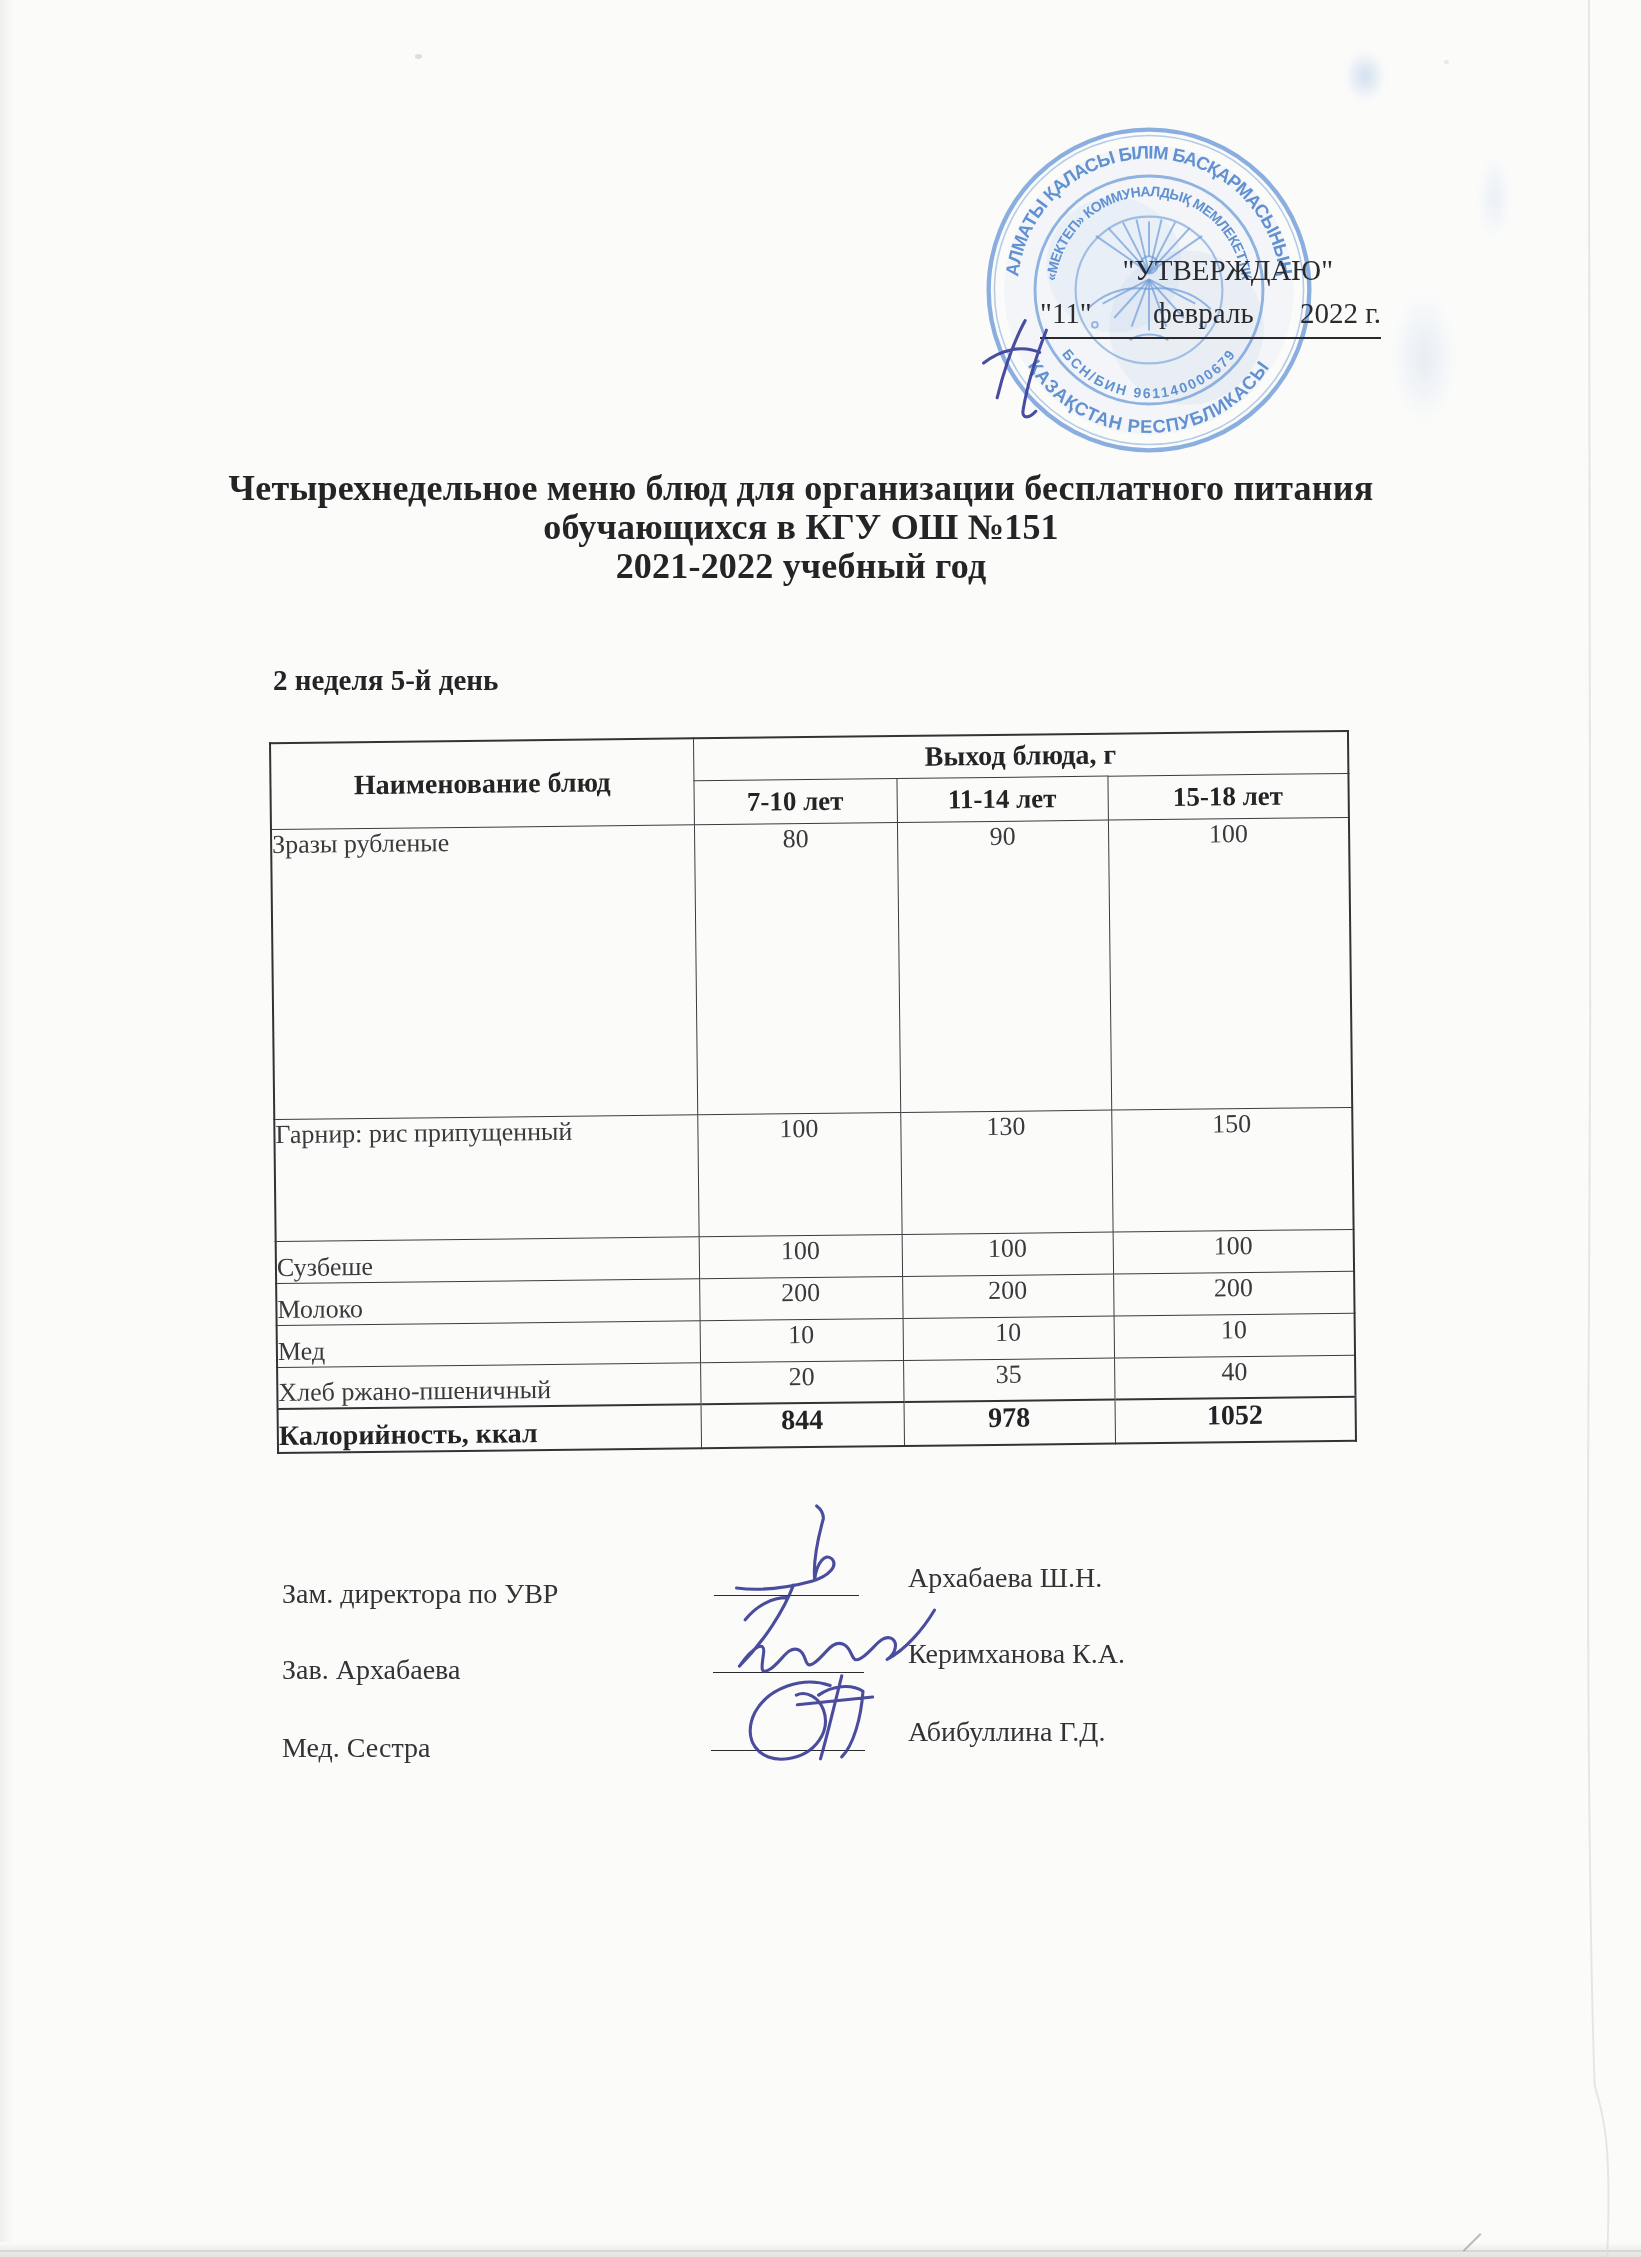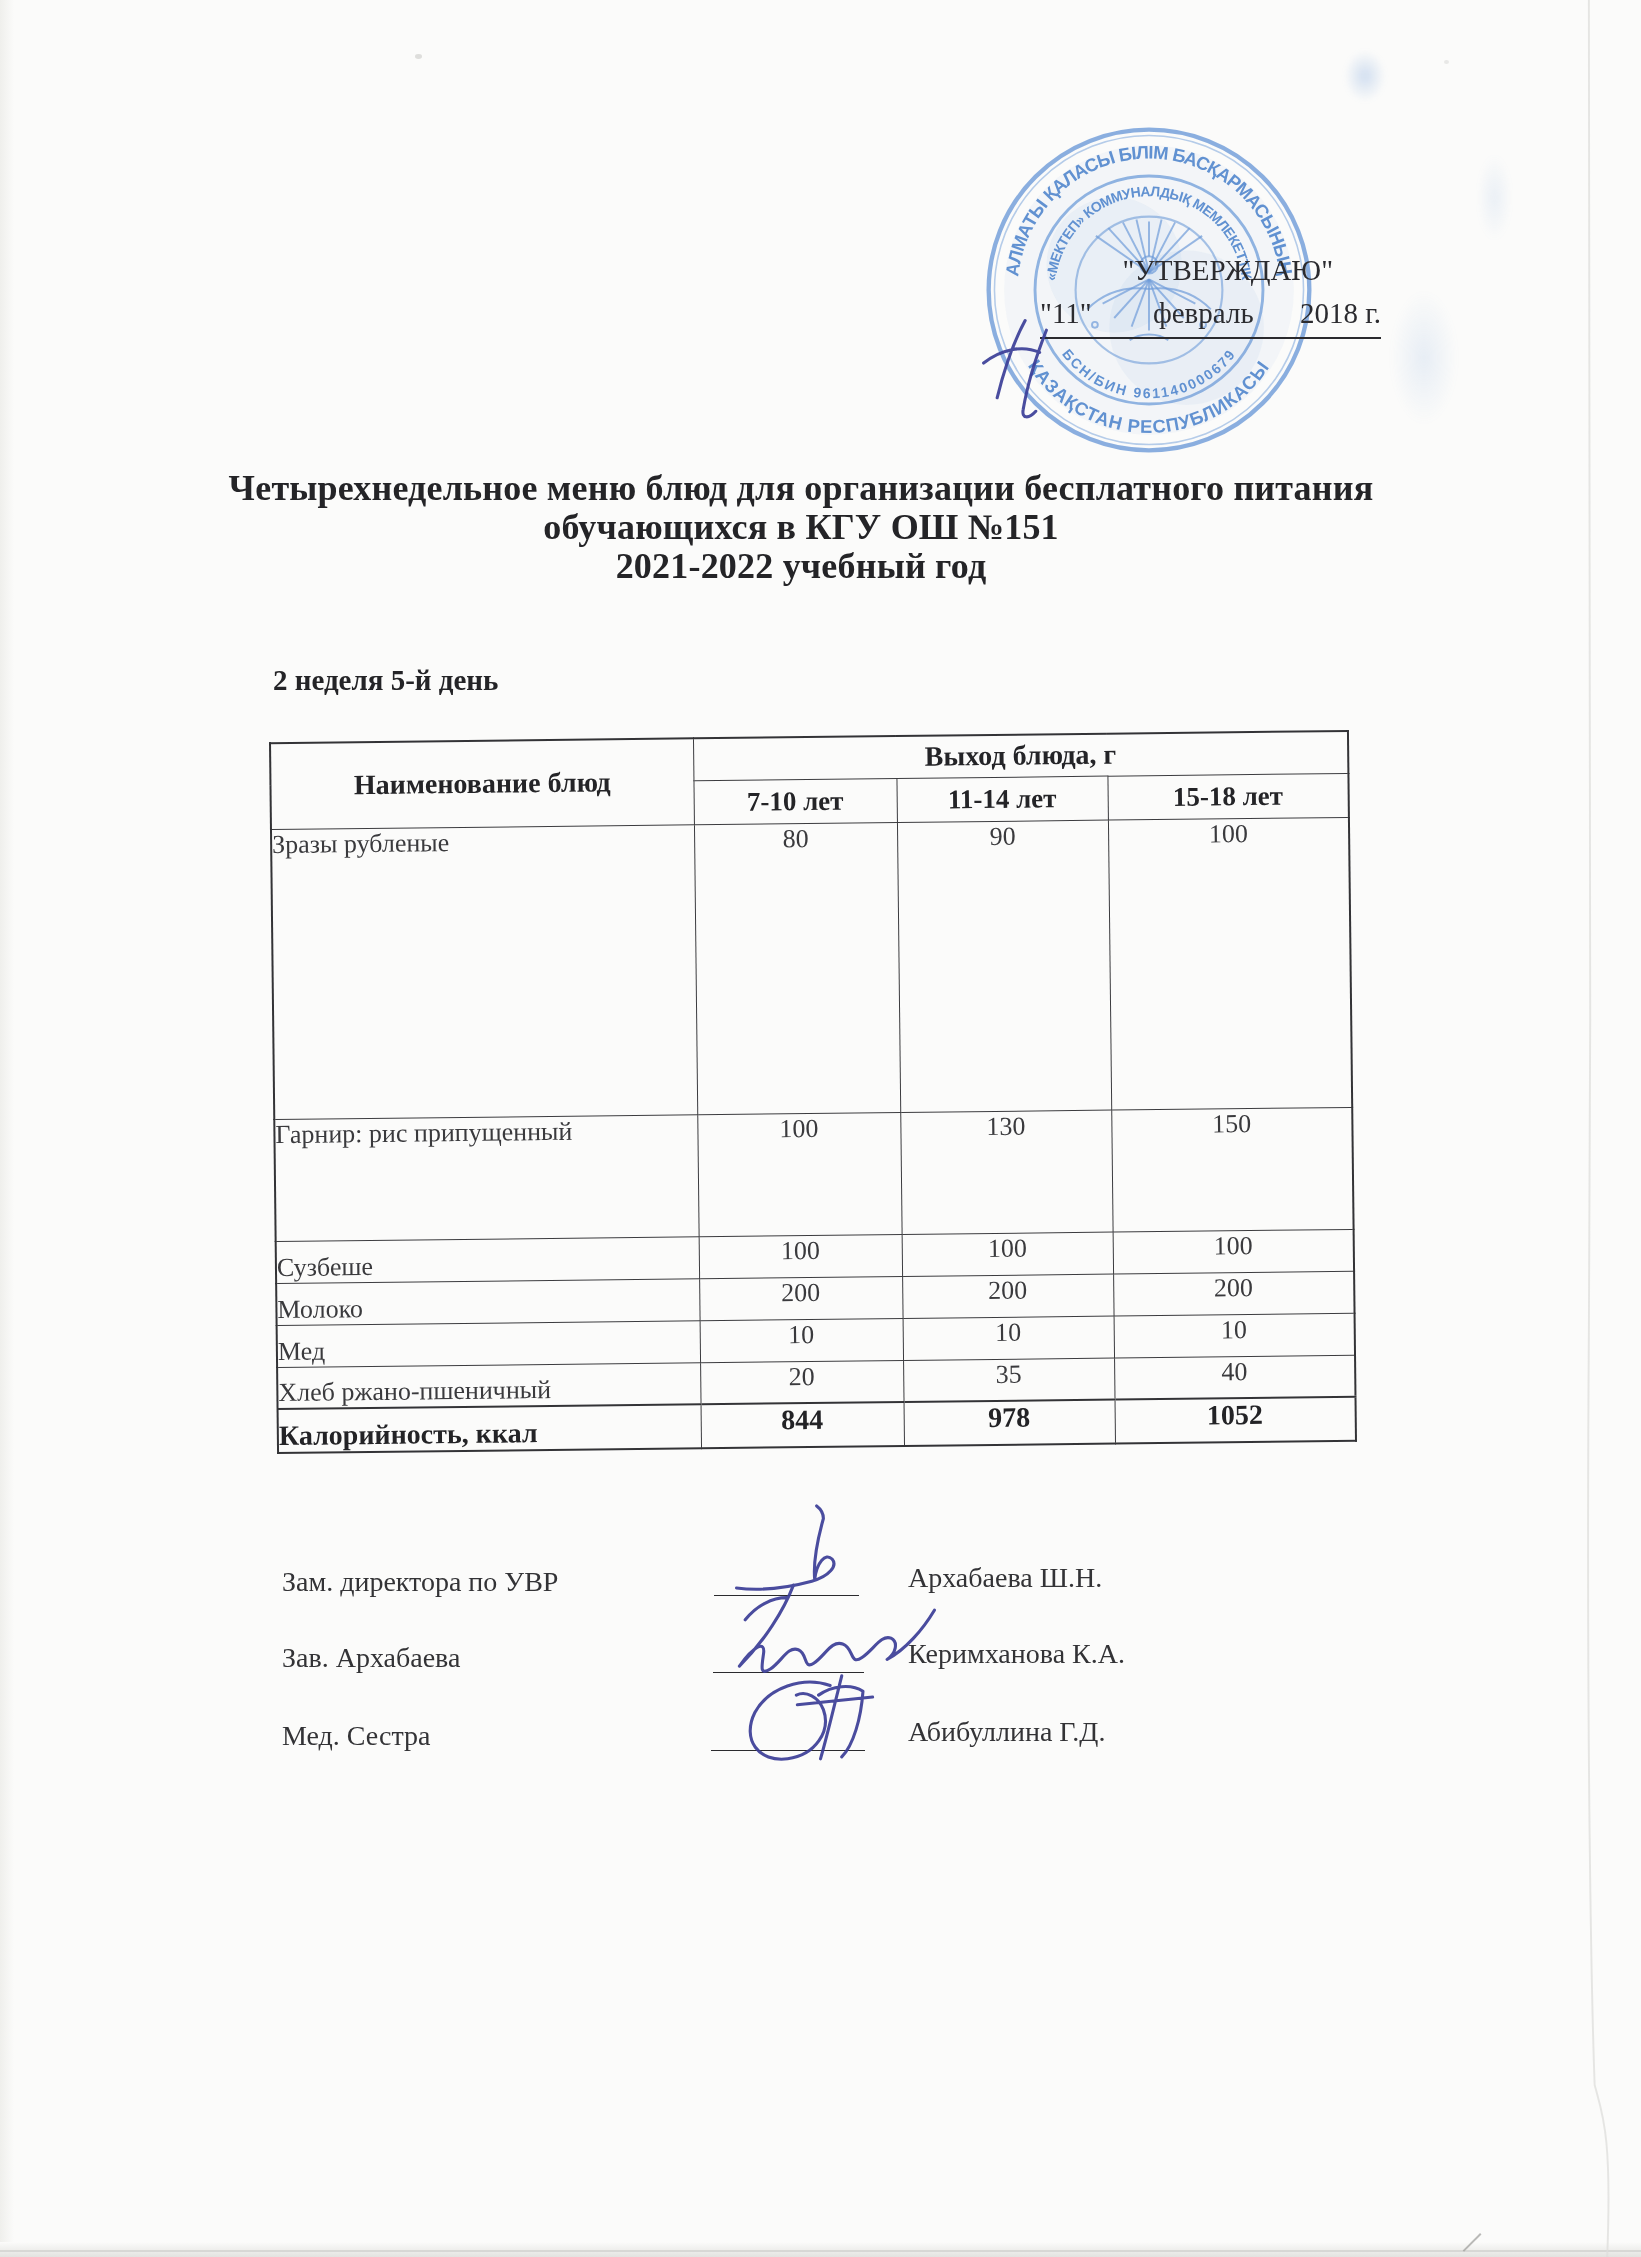--- a/index.html
+++ b/index.html
@@ -53,21 +53,21 @@
   tr.row-tall{height:290px;} tr.row-med{height:122px;}
   tr.row-sm{height:42px;} tr.row-total{height:44px;}
   td.name{text-align:left;padding:1.9px 7.7px 3.9px 9.7px;}
   td.name.top{vertical-align:top;}
   td.name.bottom{vertical-align:bottom;}
   td.val{text-align:center;vertical-align:top;padding-top:1px;}
   tr.row-total td{font-weight:bold;font-size:28px;color:#232326;border-top:2.9px solid #333336;}
   tr.row-total td.name{vertical-align:bottom;}
   
   .sig-row{position:absolute;left:0;width:1641px;height:42px;font-size:28px;color:#333336;}
-  .sig-row .role{position:absolute;left:282px;top:4px;}
+  .sig-row .role{position:absolute;left:282px;top:16px;}
   .sig-row .person{position:absolute;left:908px;top:0;}
   .sig-line{position:absolute;height:0;border-top:1.9px solid #2b2b2e;}
   .overlay-svg{position:absolute;left:0;top:0;pointer-events:none;}
 </style>
 </head>
 <body>
 
 <div class="edge-left"></div>
 <div class="speck" style="left:415px;top:54px;width:6.8px;height:4.8px;"></div>
 <div class="speck" style="left:1444px;top:60px;width:4.8px;height:3.9px;opacity:.35;"></div>
@@ -132,21 +132,21 @@
     <circle cx="232" cy="212" r="3"></circle>
   </g>
 </svg>
 
 <div class="approval">
   <div class="l1">"УТВЕРЖДАЮ"</div>
   <div>
     <span class="l4">
       <span>"11"</span>
       <span class="month">февраль</span>
-      <span class="year">2018 г.</span>
+      <span class="year">2022 г.</span>
     </span>
   </div>
 </div>
 
 <div class="doc-title">
   <div>Четырехнедельное меню блюд для организации бесплатного питания</div>
   <div>обучающихся в КГУ ОШ №151</div>
   <div>2021-2022 учебный год</div>
 </div>
 

